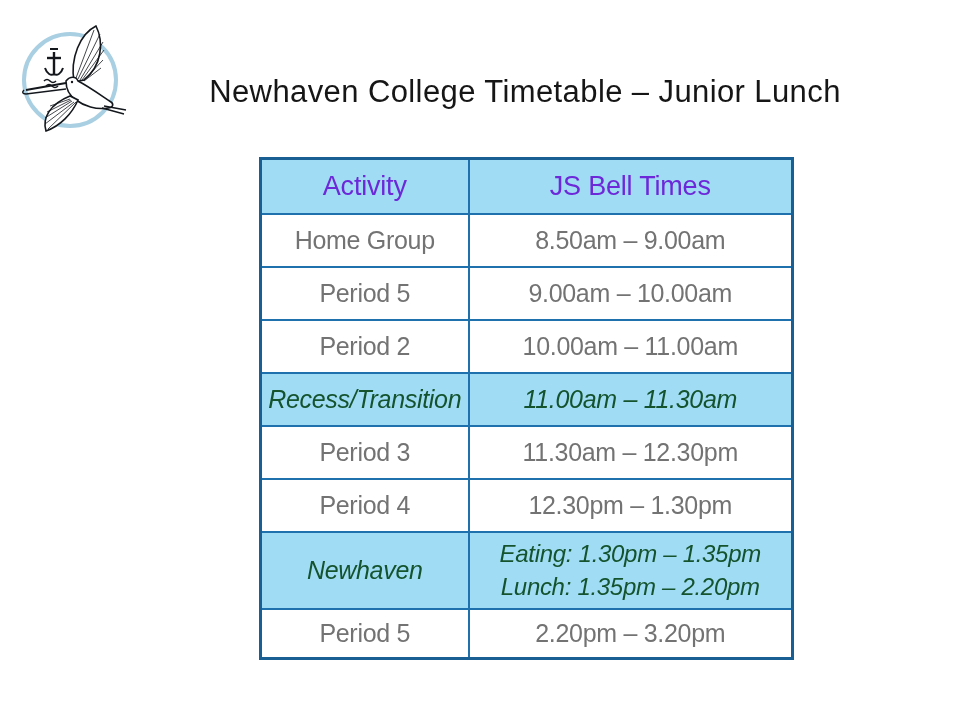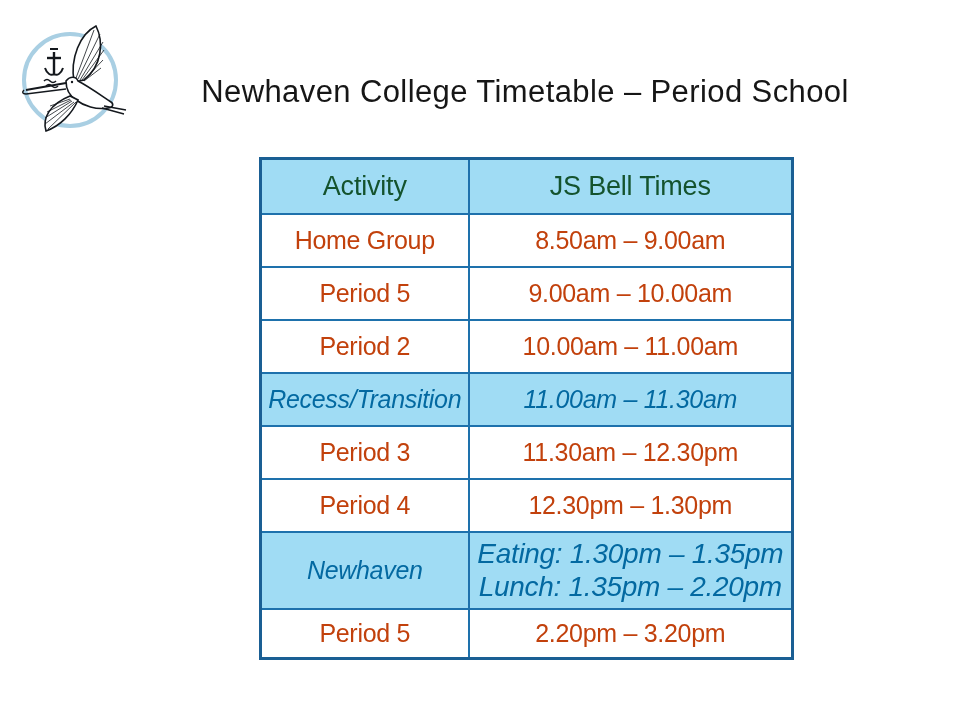--- a/index.html
+++ b/index.html
@@ -53,38 +53,38 @@
     overflow: hidden;
   }
   .timetable col.c-activity { width: 208px; }
   .timetable col.c-times    { width: 324px; }
   .timetable thead tr { height: 55px; }
   .timetable tbody tr { height: 53px; }
   .timetable tbody tr.lunch { height: 77px; }
   .timetable tbody tr.last { height: 50px; margin-left: 8px; }
   .timetable th {
     background: #a0dcf4;
-    color: #14532d;
+    color: #6d28d9;
     font-size: 27px;
     font-weight: 400;
     letter-spacing: -0.2px;
   }
   .timetable td {
     background: #ffffff;
-    color: #c2410c;
+    color: #737373;
     font-size: 25px;
     letter-spacing: -0.3px;
   }
   .timetable tr.hl td {
     background: #a0dcf4;
     font-style: italic;
-    color: #0369a1;
+    color: #14532d;
   }
   .timetable td.times.multi {
-    font-size: 28px;
+    font-size: 24px;
     line-height: 33px;
     text-align: center;
   }
 </style>
 </head>
 <body>
 
 <div class="page">
 
   <div class="logo">
@@ -112,21 +112,21 @@
         <path d="M40,34 L40,56" stroke-width="2.4"></path>
         <path d="M33,40 L47,40" stroke-width="2.4"></path>
         <path d="M36,31 L44,31" stroke-width="2"></path>
         <path d="M31,50 C33,56 37,58 40,56 C43,58 47,56 49,50" stroke-width="2"></path>
       </g>
 
       <path d="M30,63 Q33,60 36,63 Q39,66 42,63 M32,68 Q35,65 38,68 Q41,71 44,68" stroke="#14181d" stroke-width="1.6" fill="none"></path>
     </svg>
   </div>
 
-  <h1 class="title">Newhaven College Timetable – Period School</h1>
+  <h1 class="title">Newhaven College Timetable – Junior Lunch</h1>
 
   <table class="timetable">
     <colgroup>
       <col class="c-activity">
       <col class="c-times">
     </colgroup>
     <thead>
       <tr>
         <th>Activity</th>
         <th>JS Bell Times</th>

